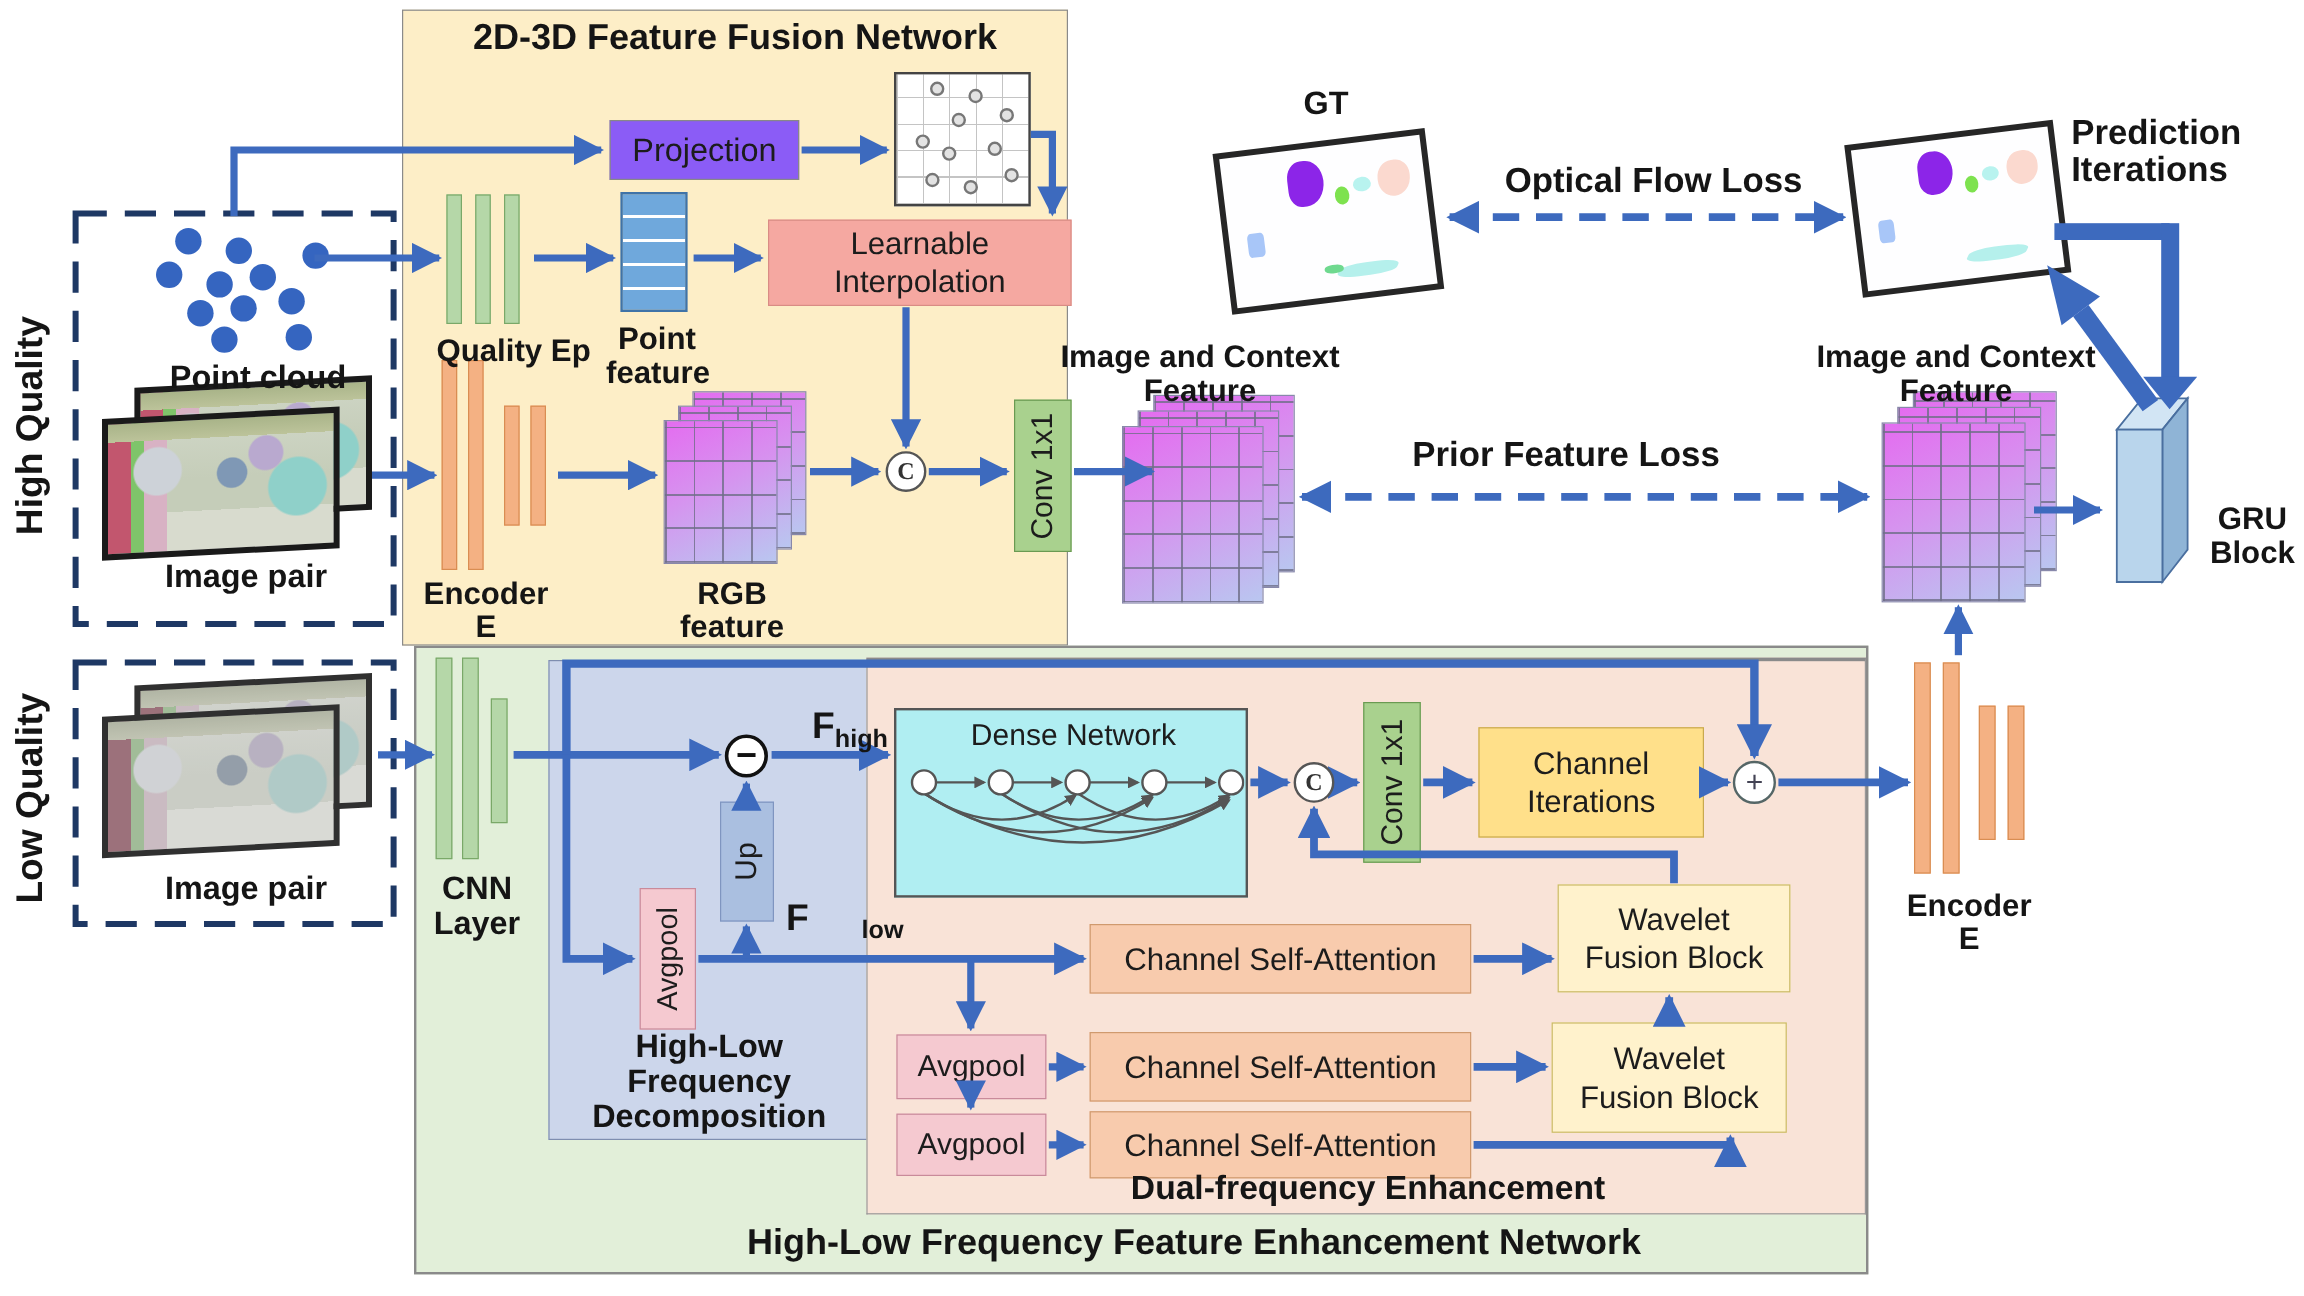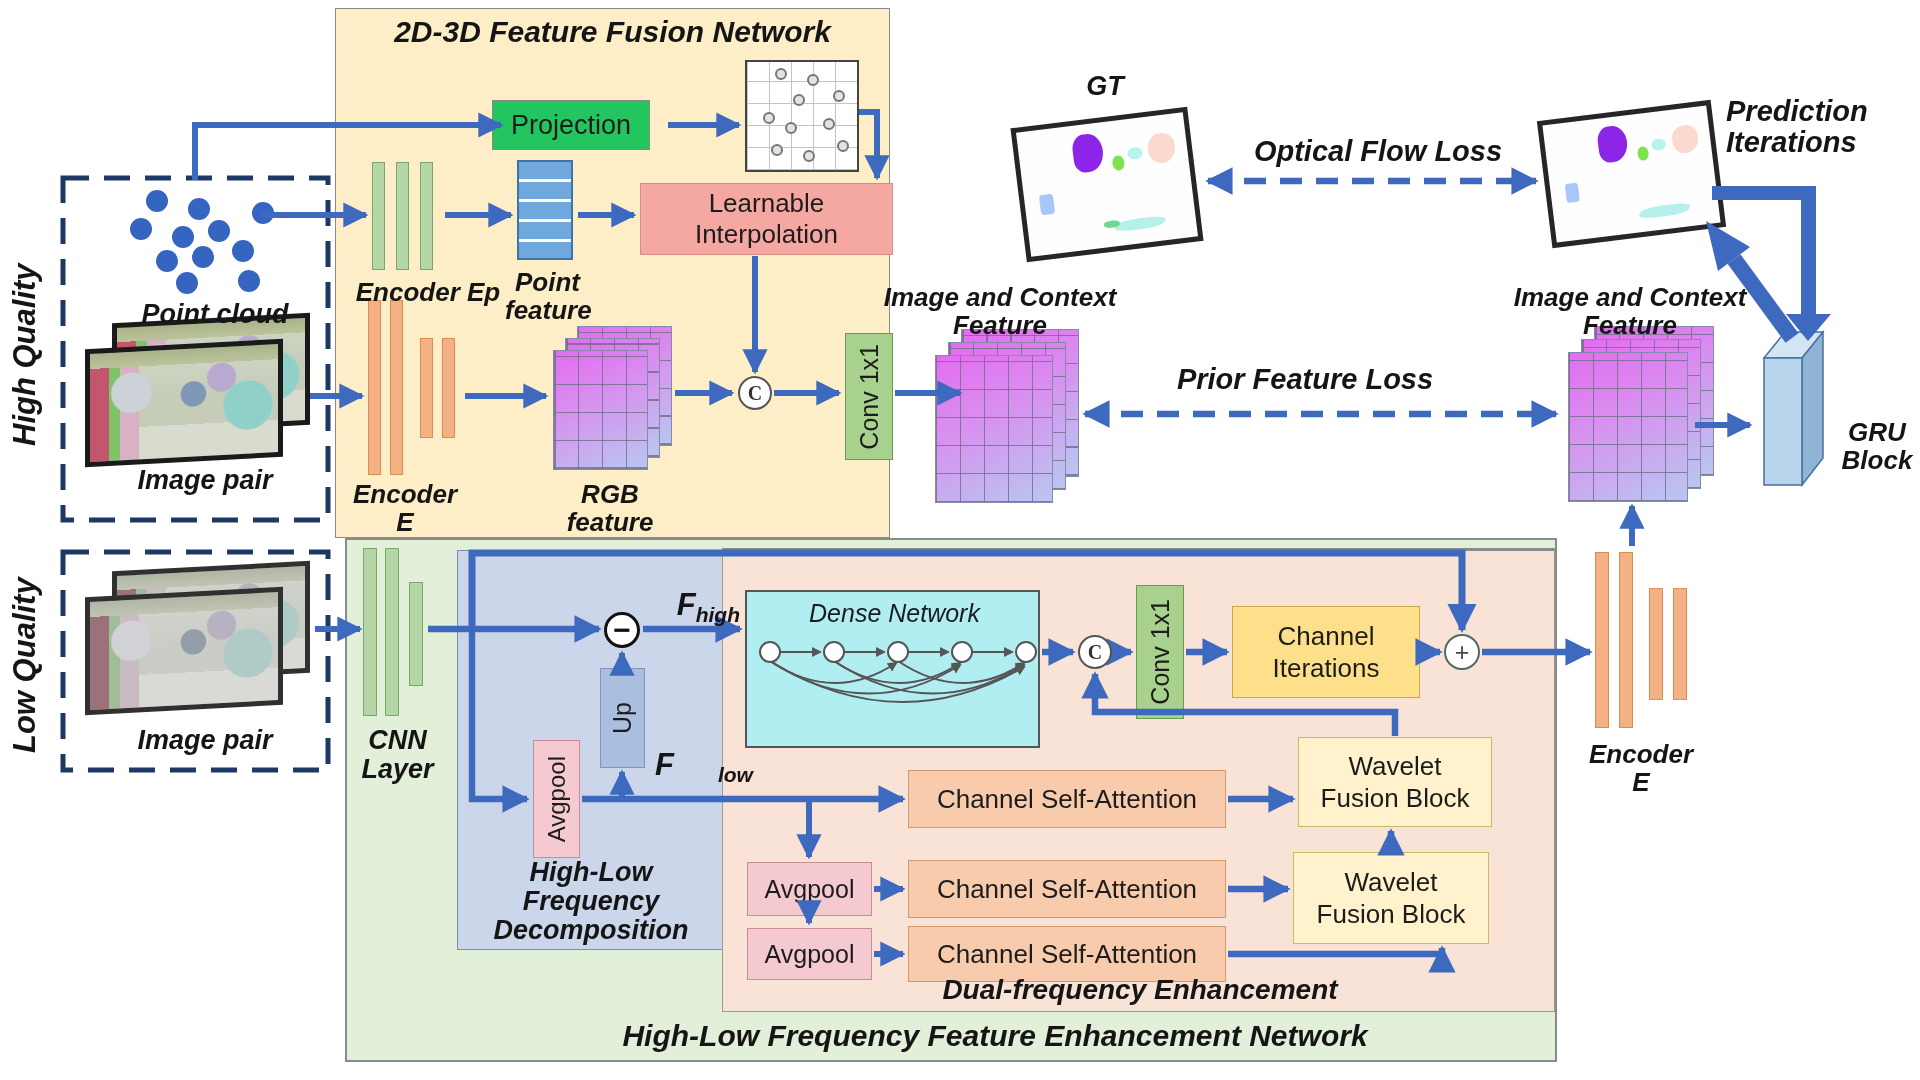--- a/index.html
+++ b/index.html
@@ -1,19 +1,19 @@
 <!DOCTYPE html>
 <html style="--arrow: #3d6abe; --dash_navy: #1e3864; --fusion_bg: #fdeec7; --enhance_bg: #e2efd9; --decomp_bg: #ccd6eb; --dual_bg: #f9e3d7; --salmon: #f5a8a1; --conv_green: #a9d18e; --attn_yellow: #ffe08a; --wavelet_yellow: #fff2cc; --csa_orange: #f8cbad; --avgpool_pink: #f5c9d0; --dense_cyan: #b0eef2; --point_blue: #6fa8dc; --bar_orange: #f4b183; --bar_green: #b5d7a8; --gru_front: #b9d5ec; --gru_side: #8fb4d6; --gru_top: #d2e5f4;"><head>
 <meta charset="utf-8">
 <style>
   html,body{margin:0;padding:0;background:#fff;font-family:"Liberation Sans",sans-serif;}
   #canvas{position:relative;width:1920px;height:1080px;background:#fff;overflow:hidden;}
   .abs{position:absolute;}
   .region{position:absolute;z-index:1;box-sizing:border-box;}
-  .t{position:absolute;z-index:9;font-weight:bold;color:#151515;text-align:center;line-height:1.08;font-style:italic;}
+  .t{position:absolute;z-index:9;font-weight:bold;color:#151515;text-align:center;line-height:1.08;}
   .tn{font-weight:normal;}
   .vtext{writing-mode:vertical-rl;transform:rotate(180deg);}
   .smallbox{position:absolute;z-index:4;box-sizing:border-box;display:flex;align-items:center;justify-content:center;text-align:center;color:#1c1c1c;}
   .circle{position:absolute;z-index:8;background:#fff;border-radius:50%;display:flex;align-items:center;justify-content:center;color:#333;box-sizing:border-box;}
   .bar{position:absolute;z-index:4;box-sizing:border-box;}
   .bar-o{background:var(--bar_orange);border:1.5px solid #d98d52;}
   .bar-g{background:var(--bar_green);border:1.5px solid #7aa868;}
   .stacklayer{position:absolute;z-index:4;box-sizing:border-box;border:1.5px solid #8888aa;
      background-image:
        repeating-linear-gradient(90deg, rgba(110,110,135,.8) 0 1.5px, rgba(0,0,0,0) 1.5px 24px),
@@ -85,21 +85,21 @@
     <div class="photo" style="left:85px;top:344px;width:198px;height:118px;"></div>
   </div>
   <div class="t" style="left:110px;top:466px;width:190px;font-size:27px;">Image pair</div>
 
   <div class="abs lq" style="left:0;top:0;">
     <div class="photo" style="left:112px;top:566px;width:198px;height:112px;"></div>
     <div class="photo" style="left:85px;top:592px;width:198px;height:118px;"></div>
   </div>
   <div class="t" style="left:110px;top:726px;width:190px;font-size:27px;">Image pair</div>
 
-  <div class="smallbox tn" style="left:492px;top:100px;width:158px;height:50px;background:#22c55e;border:1.5px solid #888;font-size:27px;">Projection</div>
+  <div class="smallbox tn" style="left:508px;top:100px;width:158px;height:50px;background:#8b5cf6;border:1.5px solid #888;font-size:27px;">Projection</div>
 
   <div class="abs" style="left:745px;top:60px;width:114px;height:112px;z-index:4;background:#fff;border:2px solid #444;box-sizing:border-box;
        background-image:repeating-linear-gradient(90deg,#c4c4c4 0 1px,rgba(0,0,0,0) 1px 22px),repeating-linear-gradient(0deg,#c4c4c4 0 1px,rgba(0,0,0,0) 1px 22px);">
     <div class="gdot" style="left:28px;top:6px;"></div>
       <div class="gdot" style="left:60px;top:12px;"></div>
     <div class="gdot" style="left:46px;top:32px;"></div>
       <div class="gdot" style="left:86px;top:28px;"></div>
     <div class="gdot" style="left:16px;top:50px;"></div>
       <div class="gdot" style="left:38px;top:60px;"></div>
     <div class="gdot" style="left:76px;top:56px;"></div>
@@ -108,21 +108,21 @@
       <div class="gdot" style="left:90px;top:78px;"></div>
   </div>
 
   <div class="smallbox tn" style="left:640px;top:183px;width:253px;height:72px;background:var(--salmon);border:1.5px solid #d98c85;font-size:26px;line-height:1.2;">
     <div><span>Learnable</span><br><span>Interpolation</span></div>
   </div>
 
   <div class="bar bar-g" style="left:372px;top:162px;width:13px;height:108px;"></div>
   <div class="bar bar-g" style="left:396px;top:162px;width:13px;height:108px;"></div>
   <div class="bar bar-g" style="left:420px;top:162px;width:13px;height:108px;"></div>
-  <div class="t" style="left:348px;top:278px;width:160px;font-size:26px;">Encoder Ep</div>
+  <div class="t" style="left:348px;top:278px;width:160px;font-size:26px;">Quality Ep</div>
 
   <div class="pfstack" style="left:517px;top:160px;width:56px;height:100px;"></div>
   <div class="t" style="left:505px;top:268px;width:85px;font-size:26px;">
     <span>Point</span><br><span>feature</span>
   </div>
 
   <div class="bar bar-o" style="left:368px;top:300px;width:13px;height:175px;"></div>
   <div class="bar bar-o" style="left:390px;top:300px;width:13px;height:175px;"></div>
   <div class="bar bar-o" style="left:420px;top:338px;width:13px;height:100px;"></div>
   <div class="bar bar-o" style="left:442px;top:338px;width:13px;height:100px;"></div>

